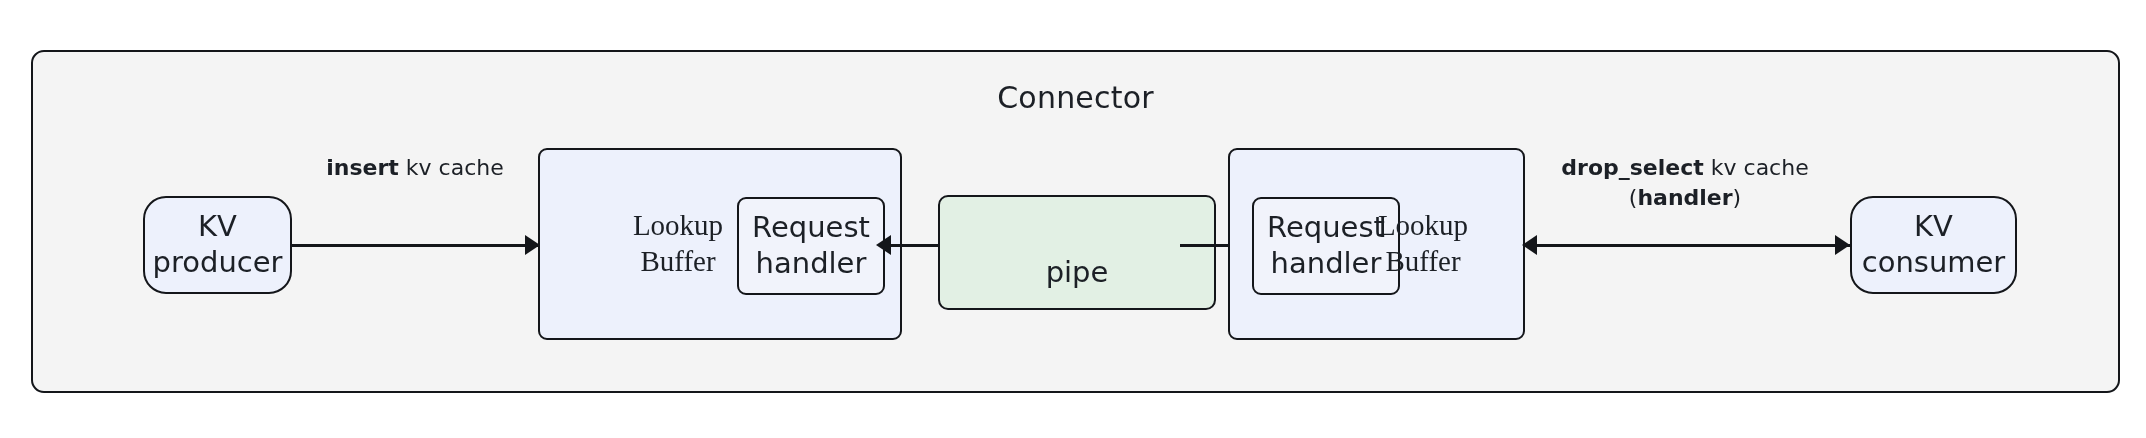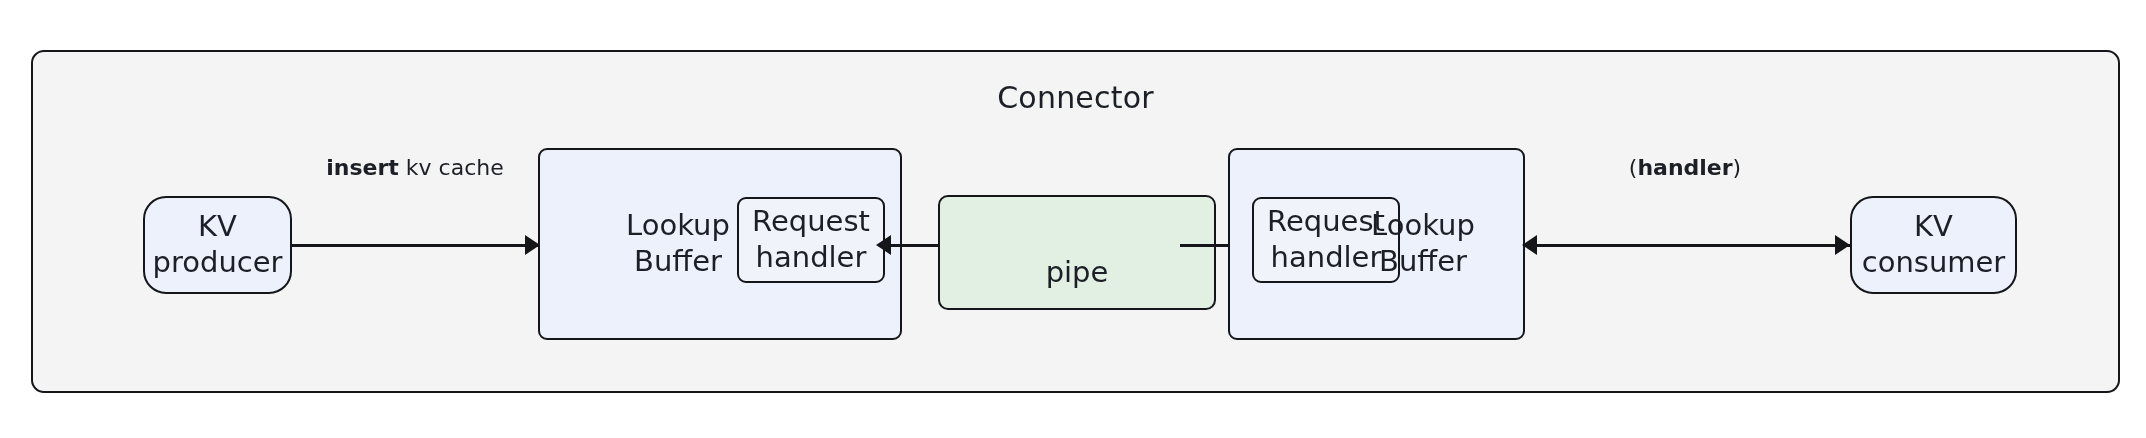--- a/index.html
+++ b/index.html
@@ -81,30 +81,31 @@
 
   .lb-label {
     position: absolute;
     top: 50%;
     transform: translateY(-50%);
     font-size: 29px;
     line-height: 1.24;
     color: #1c2026;
     text-align: center;
     white-space: pre-line;
+    font-family: Liberation Serif, serif;
   }
   .lookup-left  .lb-label { left: 58px;  width: 160px; }
   .lookup-right .lb-label { right: 20px; width: 160px; }
 
   .req-handler {
     position: absolute;
     box-sizing: border-box;
     top: 47px;
     width: 148px;
-    height: 86px;
+    height: 98px;
     background: #f1f3fb;
     border: 2.6px solid #14161a;
     border-radius: 9px;
     display: flex;
     align-items: center;
     justify-content: center;
     text-align: center;
     font-size: 29px;
     line-height: 1.24;
     color: #1c2026;
@@ -215,20 +216,23 @@
     <div class="req-handler">
       <span style="white-space:pre-line">Request
 handler</span>
     </div>
     <div class="lb-label">Lookup
 Buffer</div>
   </div>
 
   <div class="edge-label label-drop">
     <div>
+      <b>drop_select</b><span> kv cache</span>
+    </div>
+    <div>
       <span>(</span><b>handler</b><span>)</span>
     </div>
   </div>
   <div class="arrow arrow-drop"></div>
   <div class="arrowhead left ah-drop-l"></div>
   <div class="arrowhead right ah-drop-r"></div>
 
   <div class="node blue kv-consumer">
     <span style="white-space:pre-line">KV
 consumer</span>

